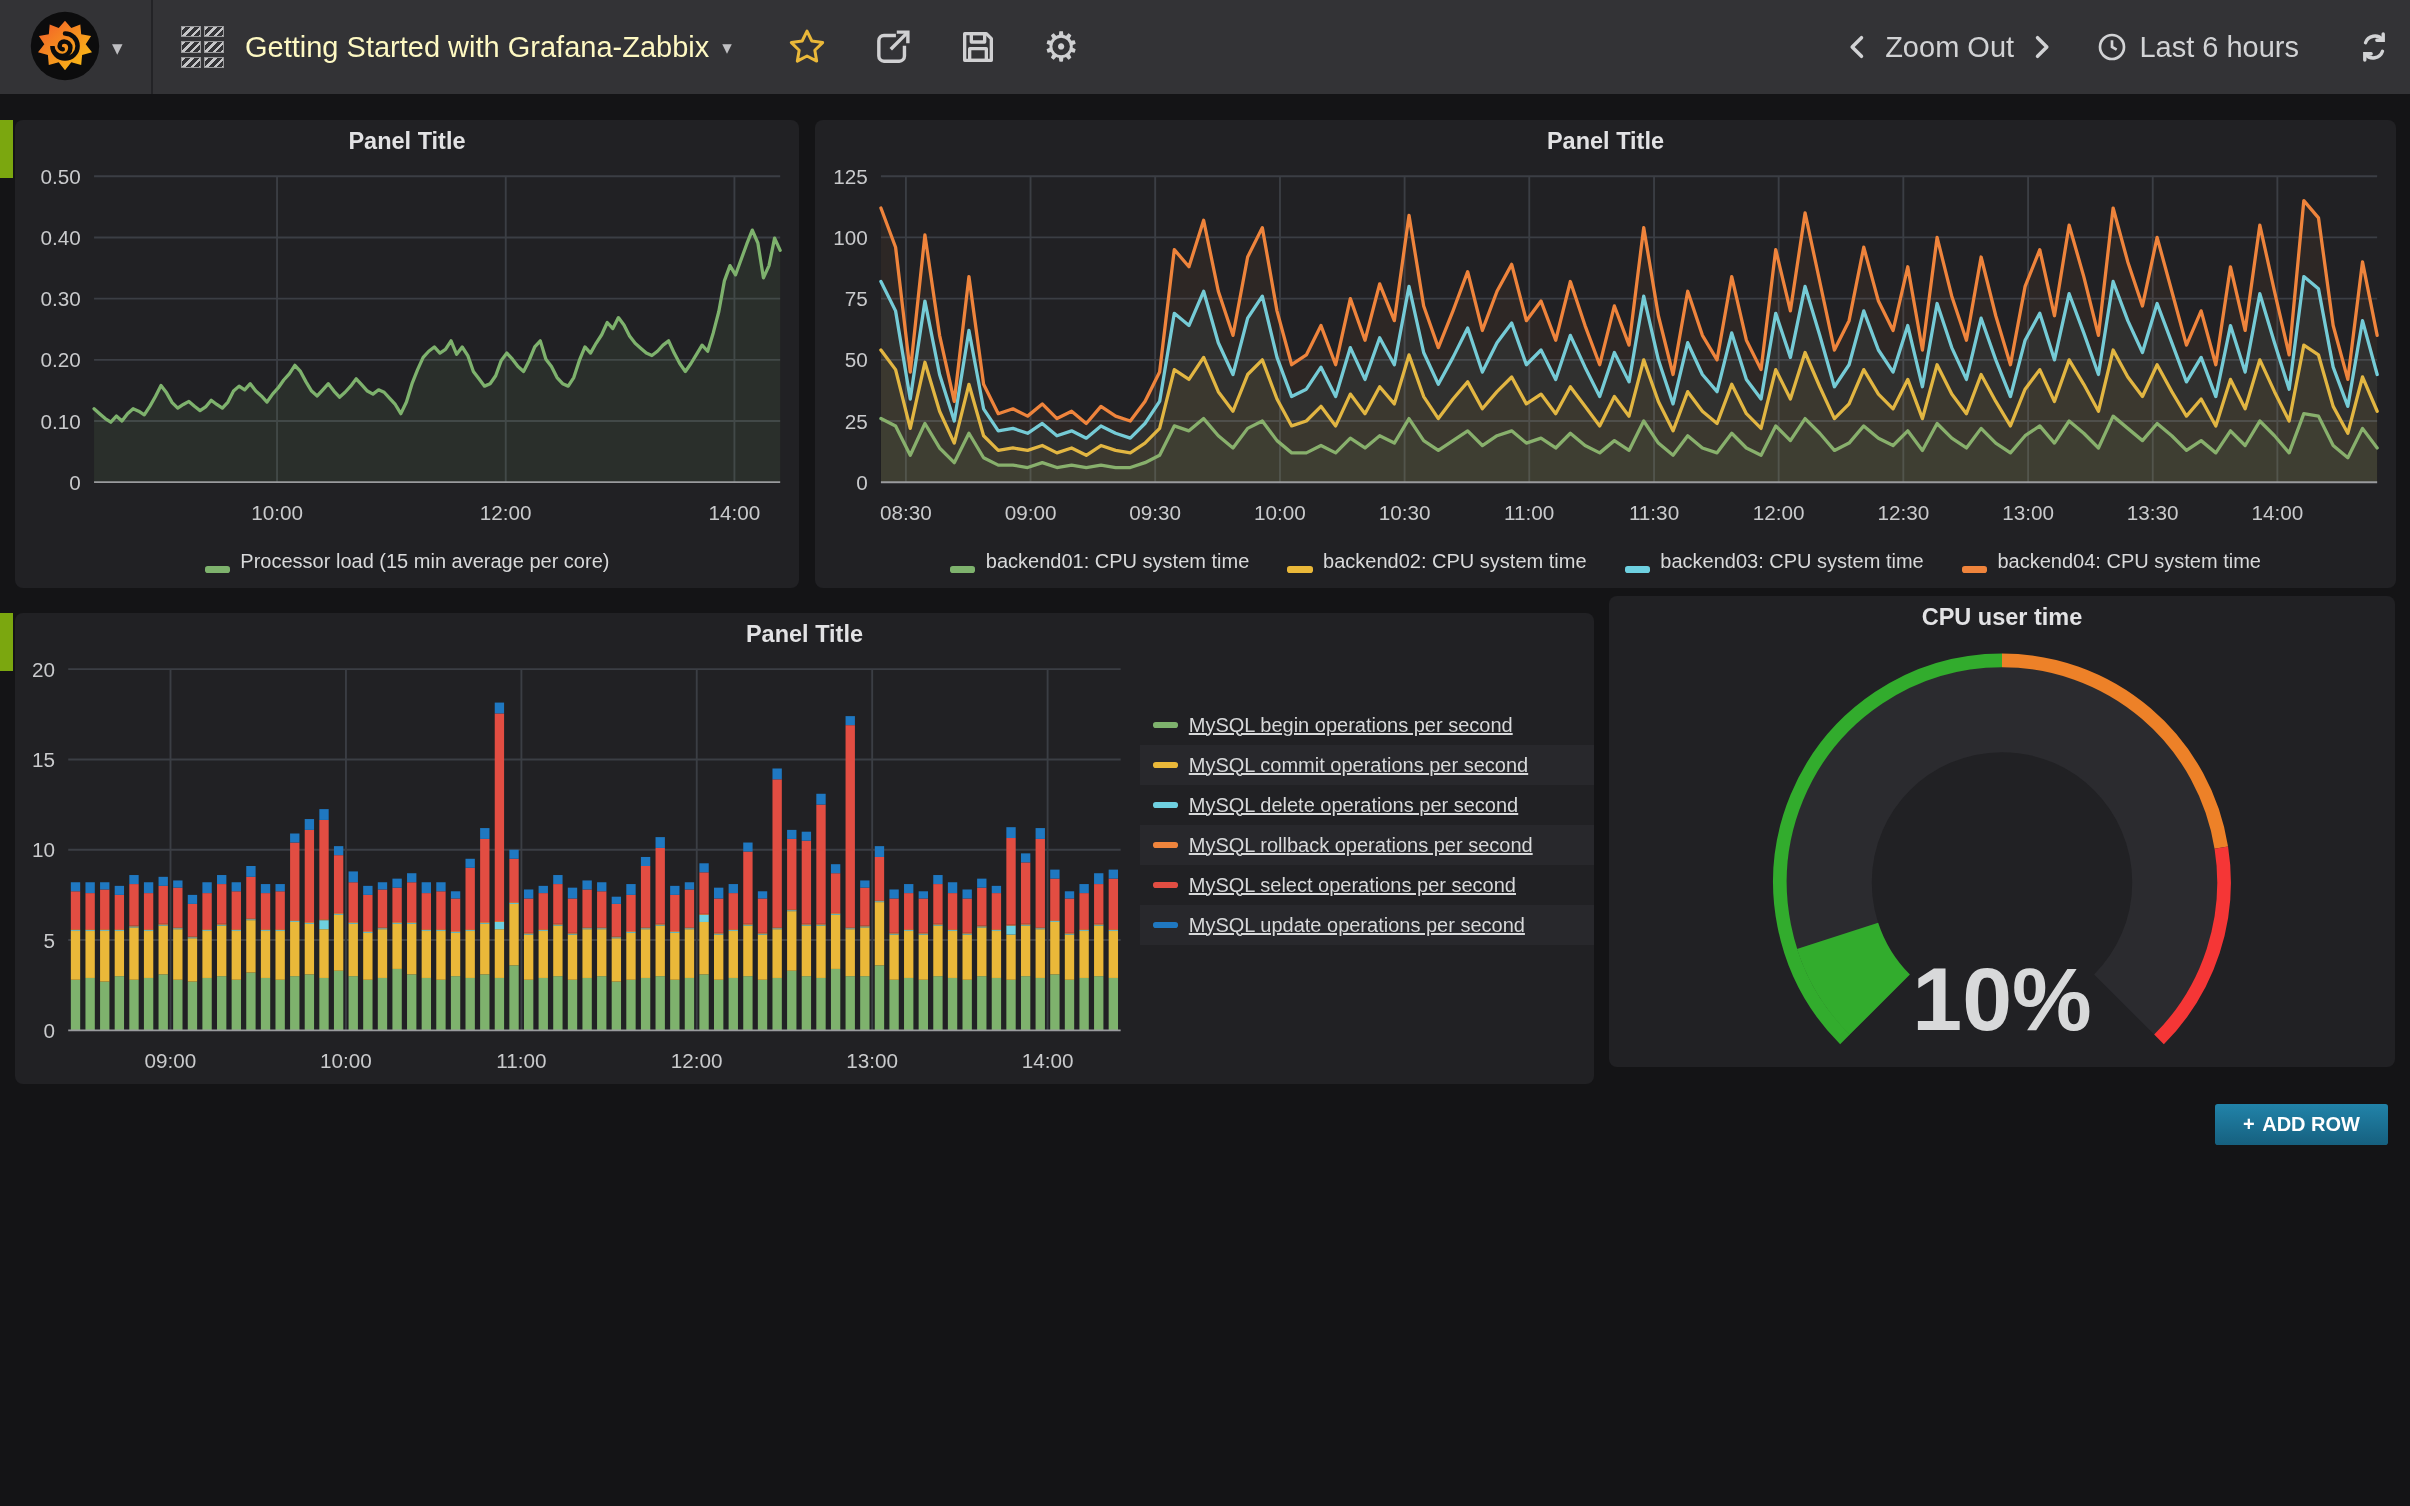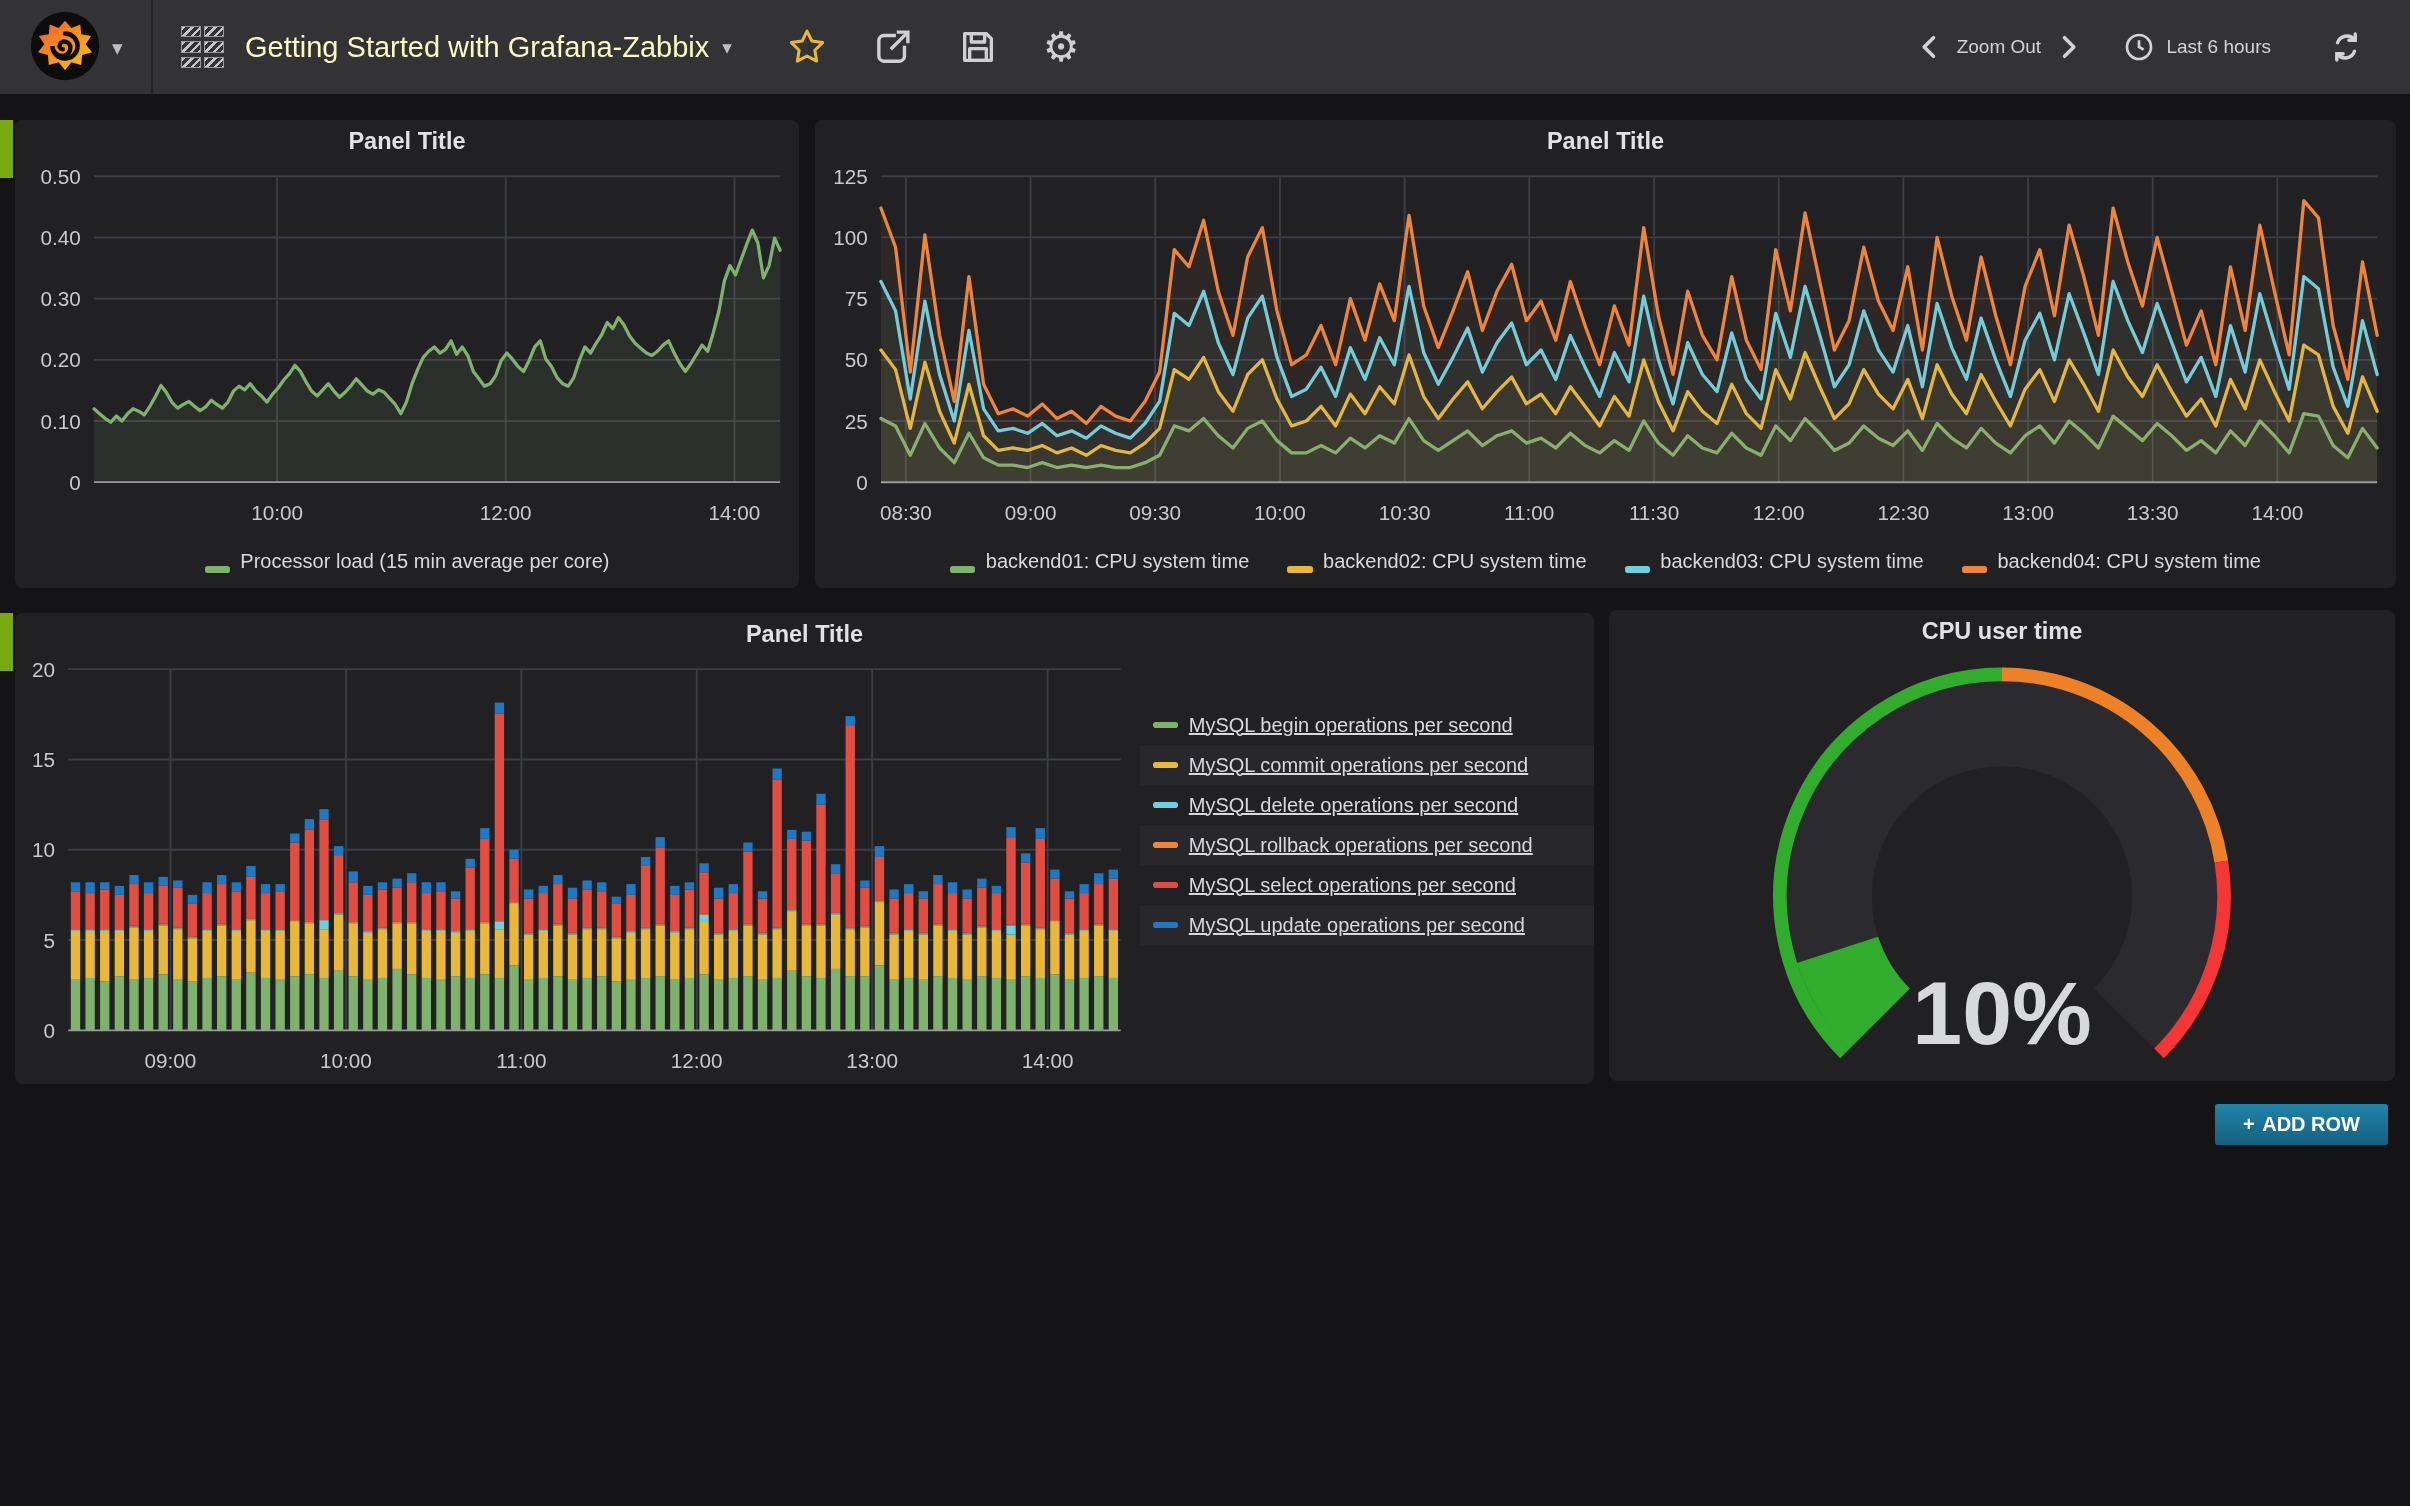--- a/index.html
+++ b/index.html
@@ -13,22 +13,22 @@
   .caret{color:#bfbfc2;font-size:21px;line-height:1;}
   .dash-icon{margin-left:28px;width:43px;height:43px;display:grid;
        grid-template-columns:1fr 1fr;grid-template-rows:1fr 1fr 1fr;gap:3.8px;flex:0 0 auto;}
   .dash-icon span{background:repeating-linear-gradient(135deg,#c6c6c8 0 2.4px,transparent 2.4px 6.1px);
        border:0.9px solid #9a9a9c;}
   .nav-title{margin-left:21px;font-size:29px;color:#fef9c3;cursor:pointer;white-space:nowrap;}
   .title-caret{margin-left:13px;font-size:19px;color:#c0c0c3;cursor:pointer;}
   .toolbar{display:flex;align-items:center;gap:45px;margin-left:55px;}
   .tool{cursor:pointer;display:flex;align-items:center;}
   .gear{font-size:41px;color:#cfd0d2;line-height:1;}
-  .nav-right{margin-left:auto;display:flex;align-items:center;padding-right:48px;
-       font-size:19px;color:#d2d3d5;justify-content:center;}
+  .nav-right{margin-left:auto;display:flex;align-items:center;padding-right:20px;
+       font-size:29px;color:#d2d3d5;justify-content:center;}
   .nav-right .lbl{margin:0 13px;cursor:pointer;white-space:nowrap;}
   .timepick{display:flex;align-items:center;margin-left:41px;cursor:pointer;}
   .timepick .lbl{margin-left:11.3px;}
   .refresh{margin-left:45px;}
   
   .panel{position:absolute;background:#212124;display:flex;flex-direction:column;border-radius:8px;}
   .ptitle{height:43px;display:flex;align-items:center;justify-content:center;
       font-weight:bold;font-size:23.5px;color:#e2e2e4;cursor:pointer;flex:0 0 auto;}
   .pbody{flex:1;display:flex;min-height:0;}
   .plot{flex:1;min-width:0;min-height:0;}
@@ -716,21 +716,21 @@
           <span>MySQL select operations per second</span>
         </div>
         <div class="li">
           <span class="dash" style="background: rgb(31, 120, 193);"></span>
           <span>MySQL update operations per second</span>
         </div>
       </div>
   </div>
 </div>
 
-<div class="panel" style="left:1609px;top:610px;width:786px;height:471px;">
+<div class="panel" style="left:1609px;top:596px;width:786px;height:471px;">
   <div class="ptitle">CPU user time</div>
   <div class="plot"><svg width="786" height="427" viewBox="0 0 835 454">
         <path d="M 287.4842761432295 388.79572385677045 A 183.87 183.87 0 1 1 547.5157238567705 388.79572385677045" fill="none" stroke="#2b2b2f" stroke-width="90.80000000000001"></path>
         <path d="M 287.4842761432295 388.79572385677045 A 183.87 183.87 0 0 1 242.6292383488101 315.59895475572154" fill="none" stroke="#32ac2d" stroke-width="90.80000000000001"></path>
         <path d="M 250.56623109747983 425.7137689025201 A 236.08 236.08 0 0 1 417.5 22.69999999999996" fill="none" stroke="#32ac2d" stroke-width="14.528"></path>
         <path d="M 417.5 22.69999999999996 A 236.08 236.08 0 0 1 650.6734634477001 221.84895149330225" fill="none" stroke="#ed8128" stroke-width="14.528"></path>
         <path d="M 650.6734634477001 221.84895149330225 A 236.08 236.08 0 0 1 584.4337689025201 425.7137689025201" fill="none" stroke="#f53636" stroke-width="14.528"></path>
         <text x="417.5" y="415.40999999999997" text-anchor="middle" fill="#d8d9da" font-size="95.34" font-weight="bold">10%</text>
       </svg></div>
 </div>

